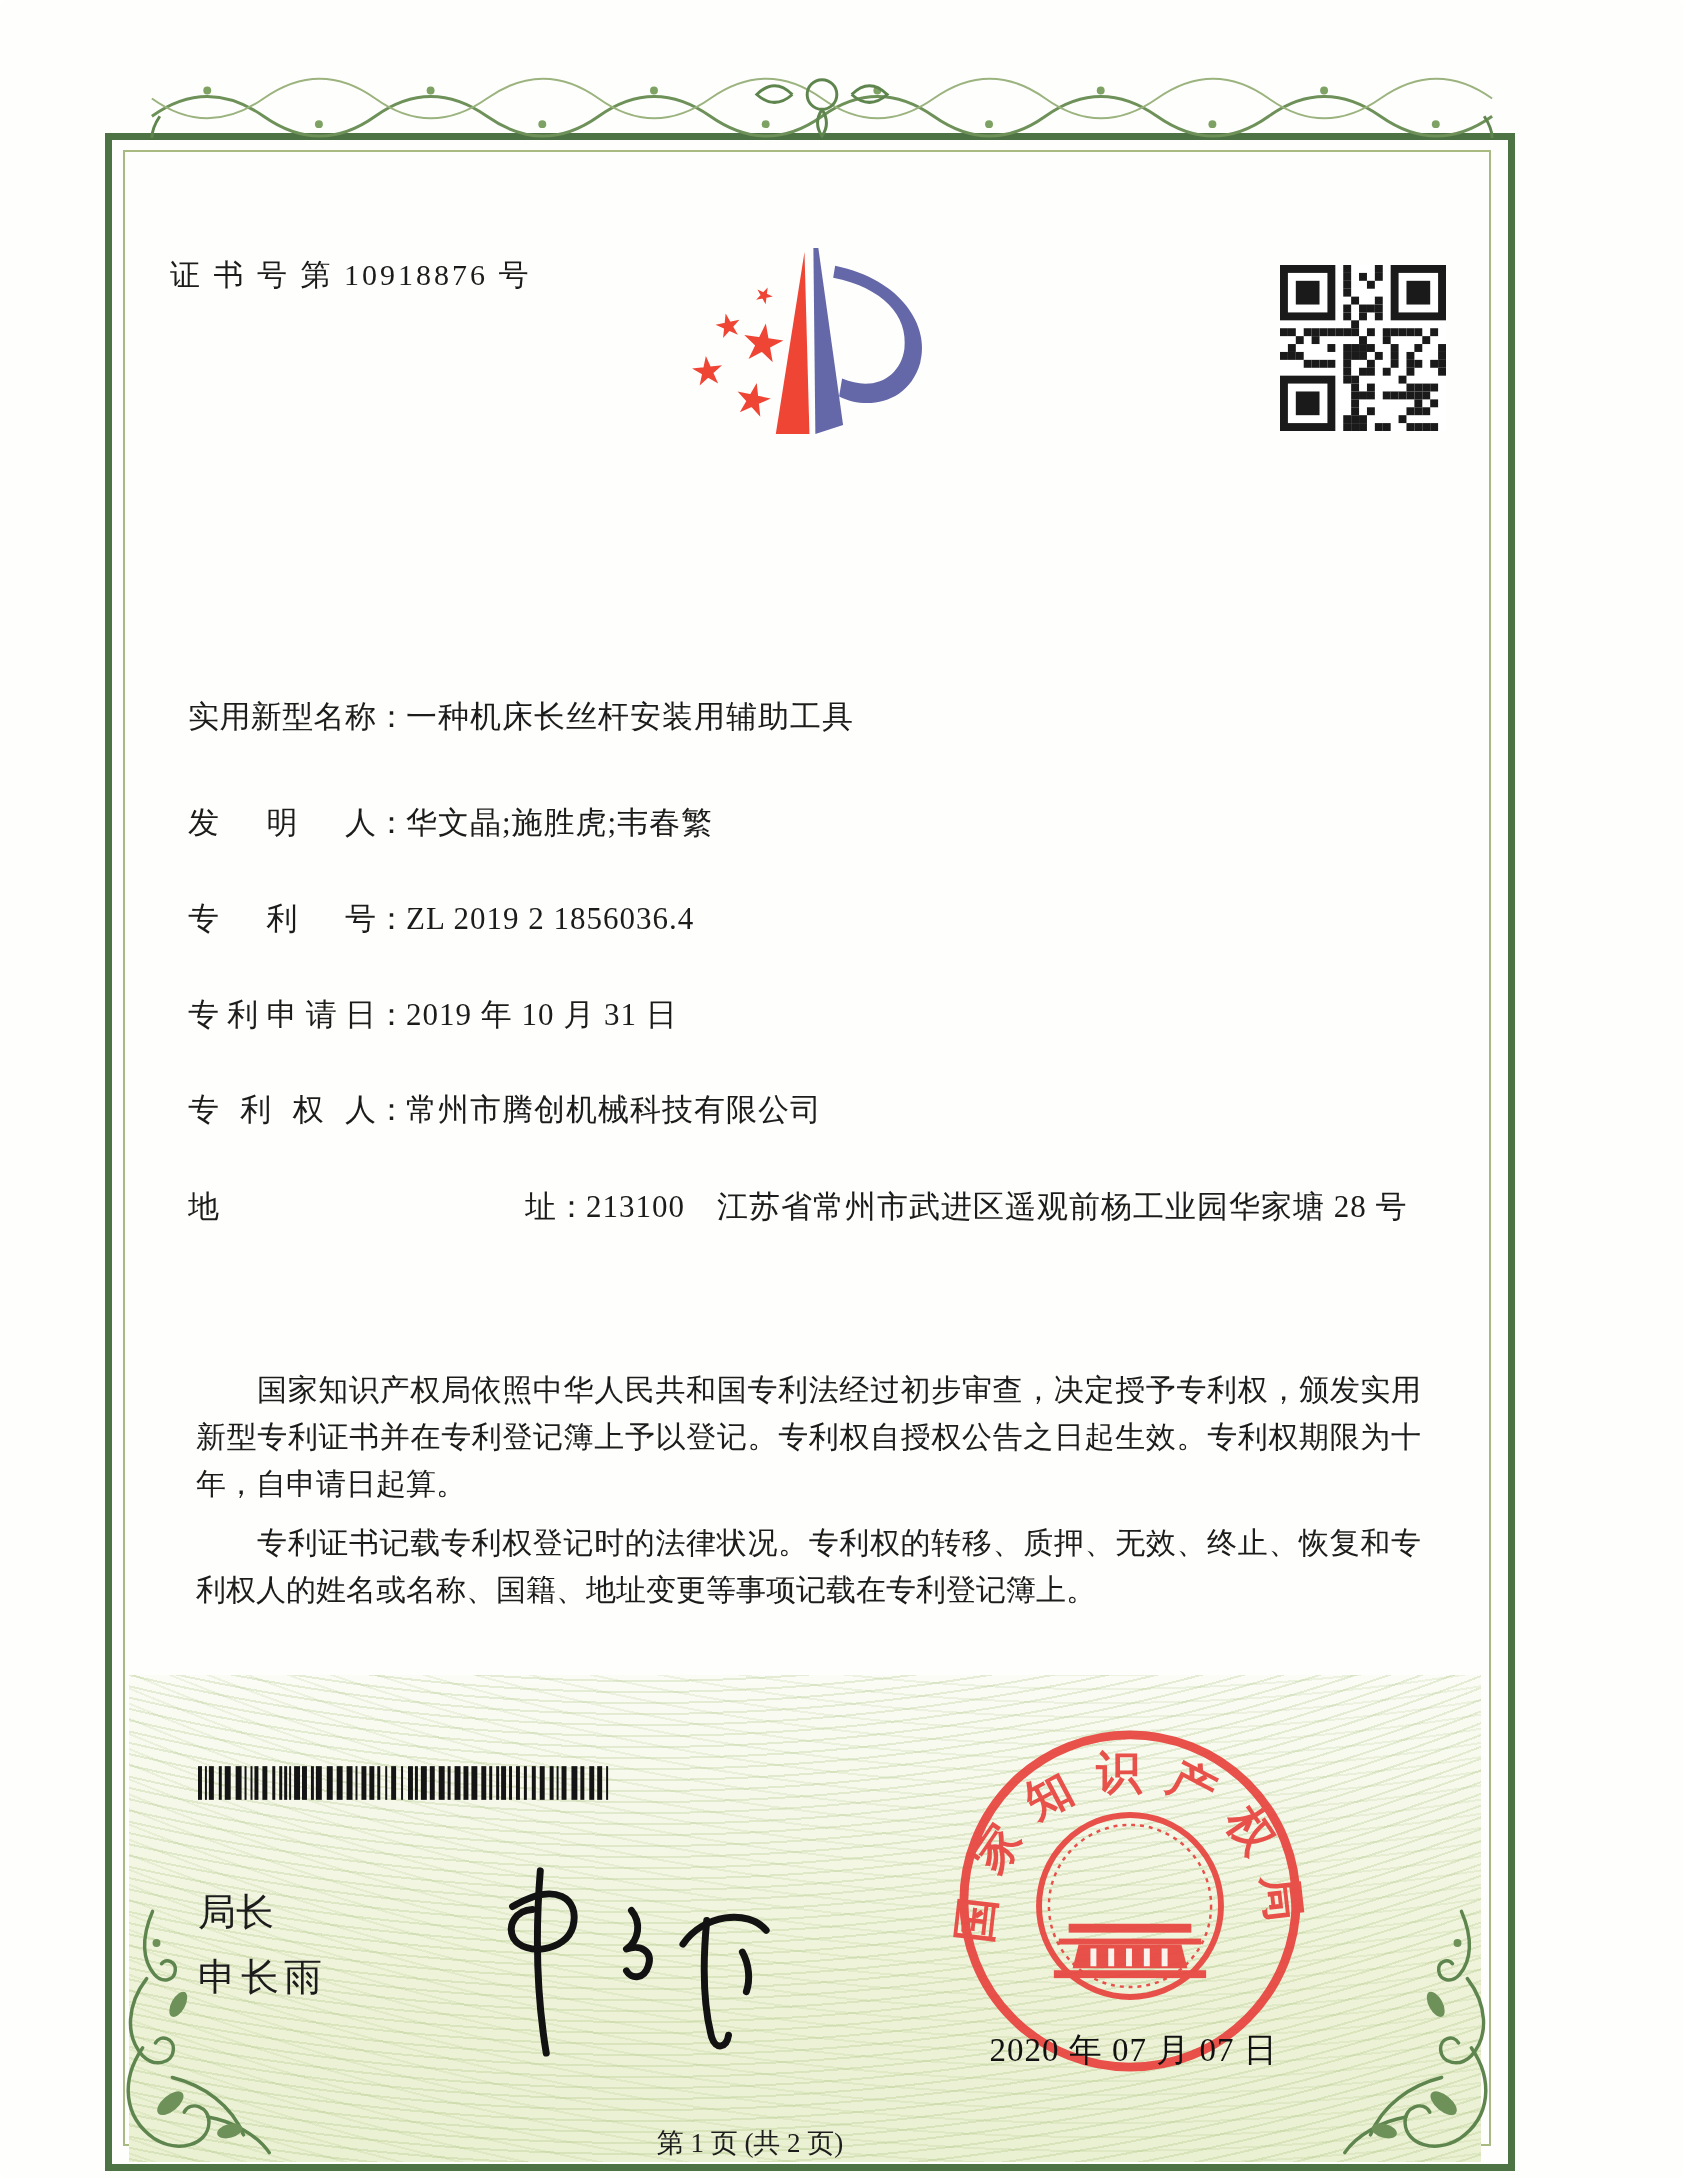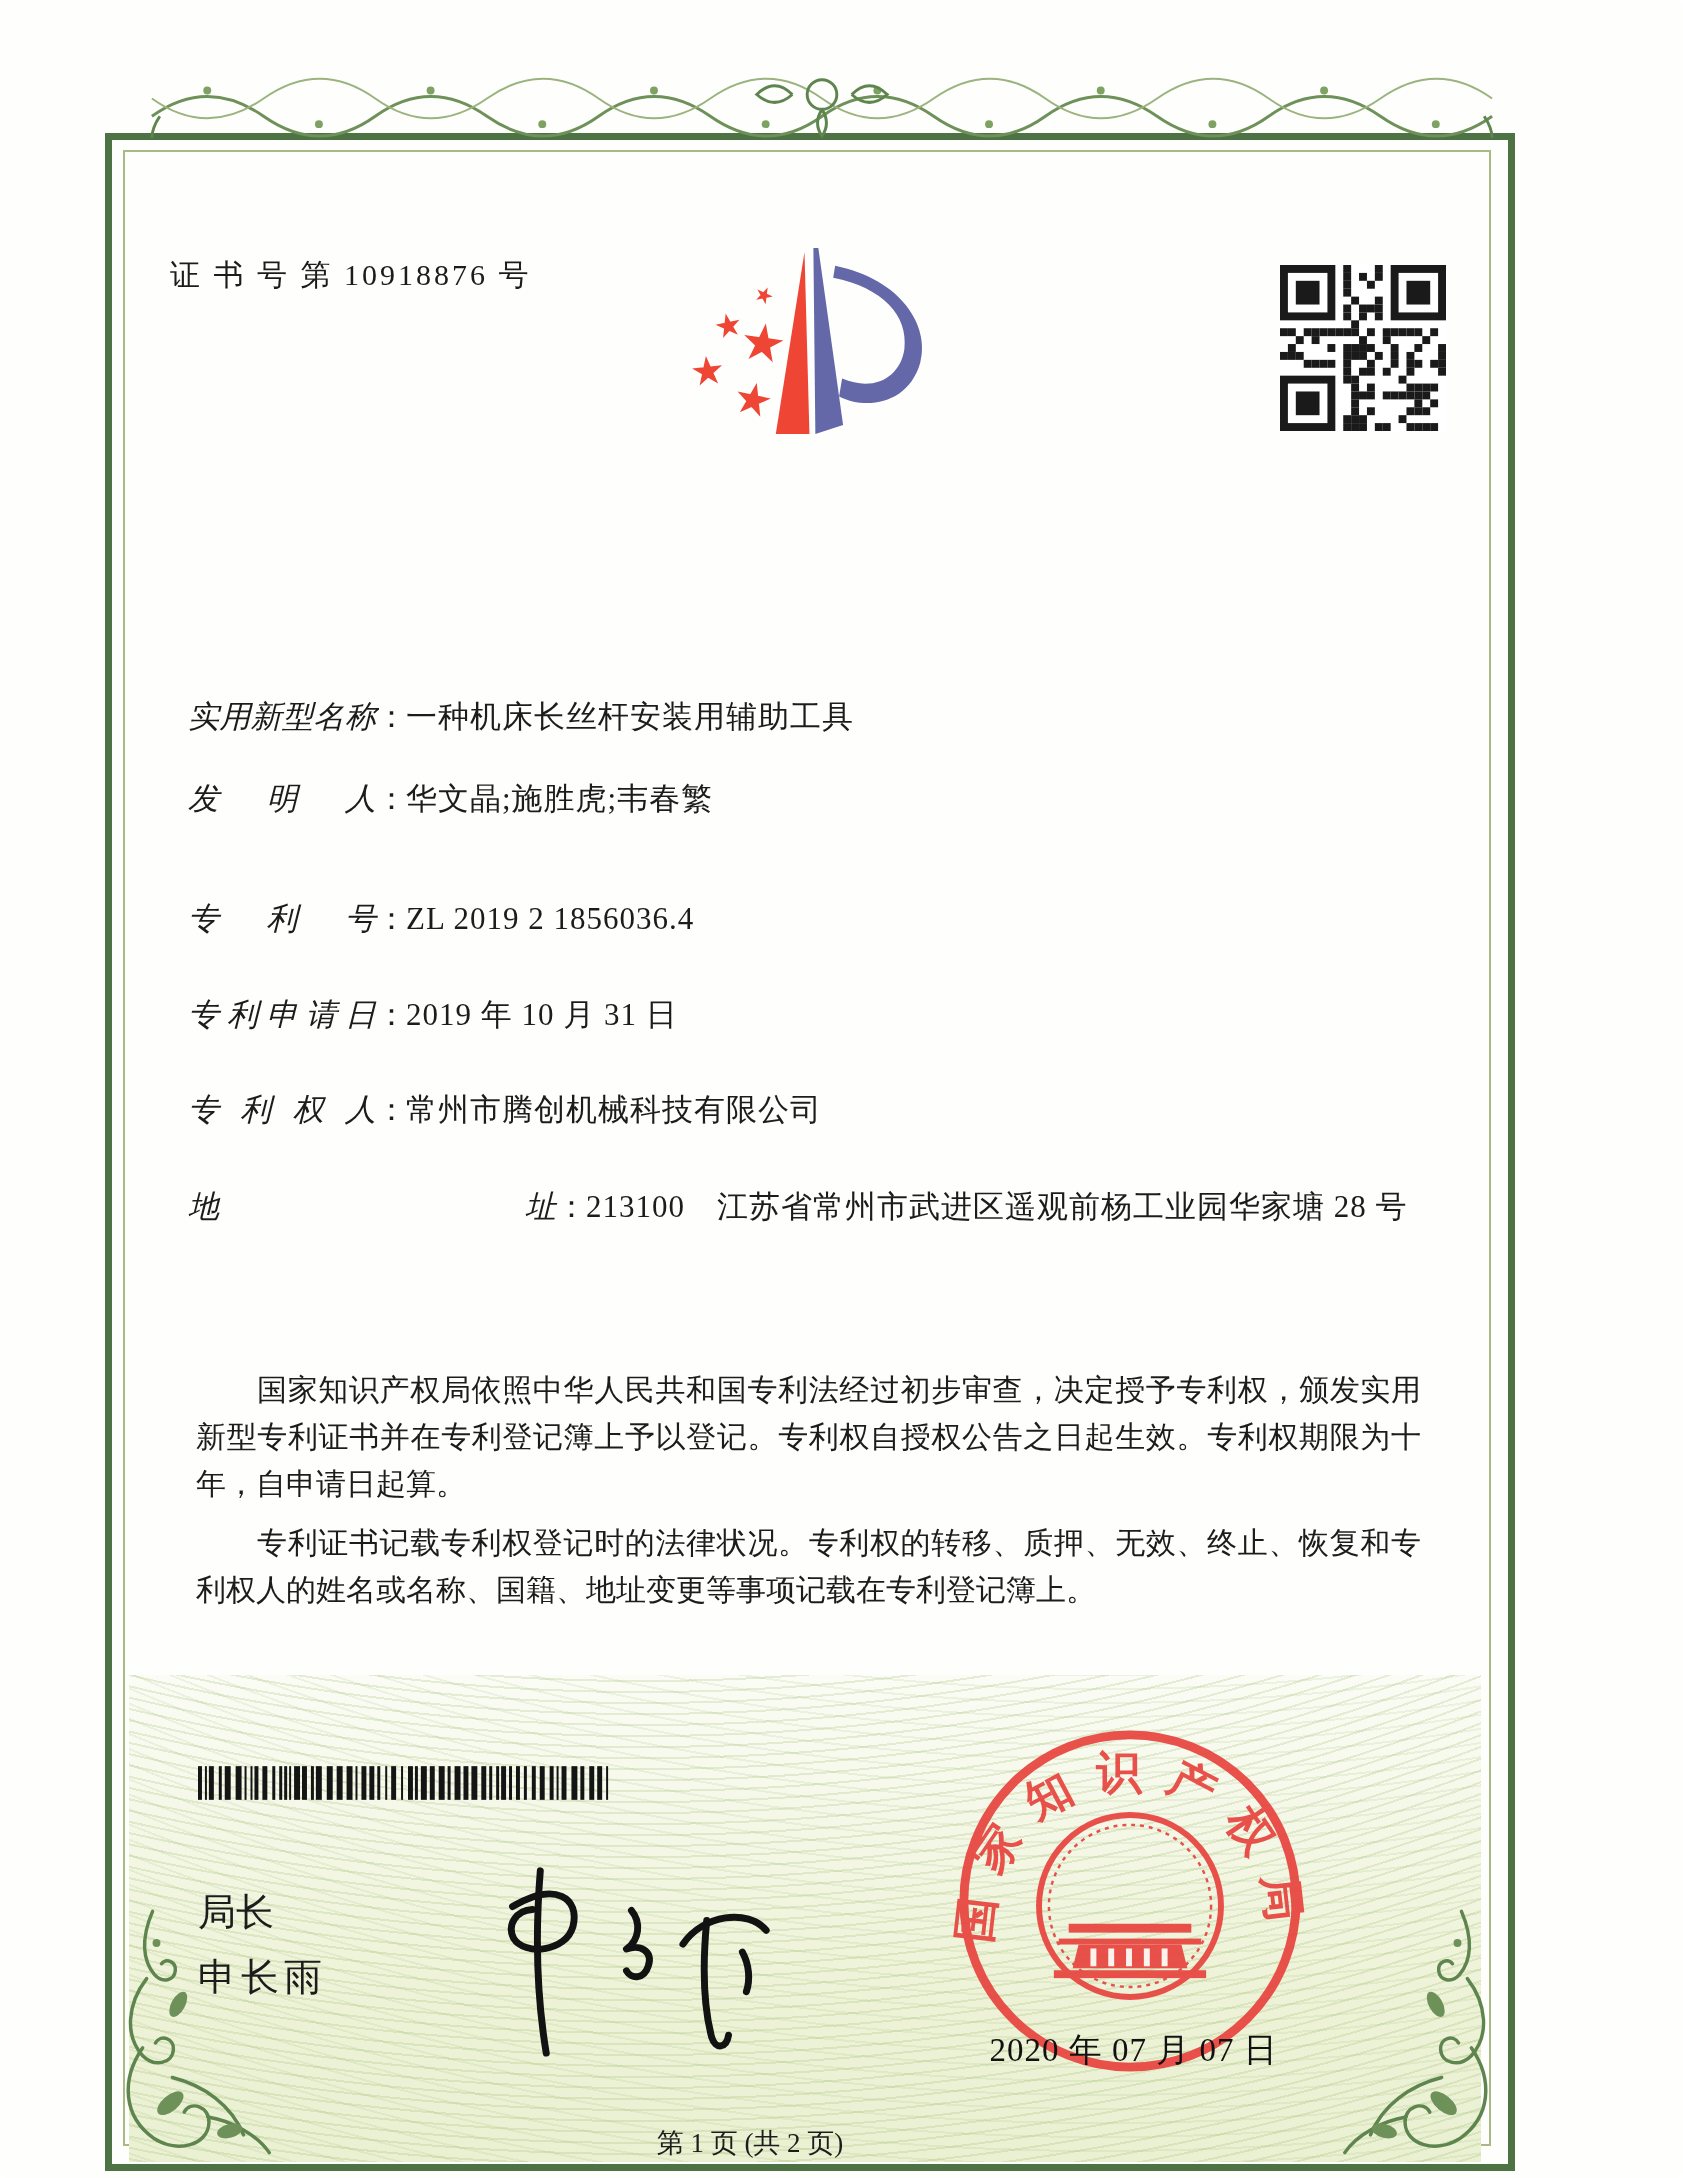--- a/index.html
+++ b/index.html
@@ -16,21 +16,21 @@
     background-image:
       repeating-radial-gradient(circle 2574px at 38% -2129px, rgba(150,180,100,0.22) 0px, rgba(150,180,100,0.22) 2px, rgba(0,0,0,0) 2px, rgba(0,0,0,0) 11px),
       repeating-radial-gradient(circle 2574px at 72% -2297px, rgba(150,180,100,0.14) 0px, rgba(150,180,100,0.14) 2px, rgba(0,0,0,0) 2px, rgba(0,0,0,0) 14px),
       linear-gradient(to bottom, rgba(248,251,240,0.55), #eef3d9 60%, #eaf0d2);}
 
   
   .cert-no{left:170px;top:255px;font-size:30px;letter-spacing:3px;z-index:2;}
   .title{left:105px;top:507px;width:1396px;text-align:center;font-size:77px;font-weight:bold;
          letter-spacing:16px;z-index:2;}
   .row{position:absolute;left:188px;width:1249px;font-size:31px;white-space:nowrap;z-index:2;}
-  .lbl{display:inline-block;width:188px;text-align:justify;text-align-last:justify;vertical-align:top;font-style:italic;}
+  .lbl{display:inline-block;width:188px;text-align:justify;text-align-last:justify;vertical-align:top;}
   .row.addr .lbl{width:368px;}
   .colon{display:inline-block;width:30px;}
   .val{letter-spacing:1px;}
   .val-fixed{display:inline-block;width:408px;letter-spacing:1px;}
   .paras{left:184px;top:1354px;width:1249px;z-index:2;}
   .paras p{margin:12px;font-size:30px;line-height:47px;text-align:justify;text-indent:61px;}
   .paras p + p{margin-top:10px;}
   .signer-title{left:198px;top:1887px;font-size:38px;z-index:2;}
   .signer-name{left:198px;top:1952px;font-size:38px;letter-spacing:5px;z-index:2;}
   .seal-date{left:970px;top:2028px;width:327px;text-align:center;font-size:33px;
@@ -264,21 +264,21 @@
         <rect x="0" y="112" width="56" height="56"></rect>
         <rect x="8" y="120" width="40" height="40" fill="#fff"></rect>
         <rect x="16" y="128" width="24" height="24"></rect>
       </g>
   </svg>
 
 
   <div class="abs row" style="top:696px">
     <span class="lbl">实用新型名称</span><span class="colon">：</span><span class="val">一种机床长丝杆安装用辅助工具</span>
   </div>
-  <div class="abs row" style="top:778px">
+  <div class="abs row" style="top:802px">
     <span class="lbl">发明人</span><span class="colon">：</span><span class="val">华文晶;施胜虎;韦春繁</span>
   </div>
   <div class="abs row" style="top:898px">
     <span class="lbl">专利号</span><span class="colon">：</span><span class="val">ZL 2019 2 1856036.4</span>
   </div>
   <div class="abs row" style="top:994px">
     <span class="lbl">专利申请日</span><span class="colon">：</span><span class="val">2019 年 10 月 31 日</span>
   </div>
   <div class="abs row" style="top:1089px">
     <span class="lbl">专利权人</span><span class="colon">：</span><span class="val">常州市腾创机械科技有限公司</span>

